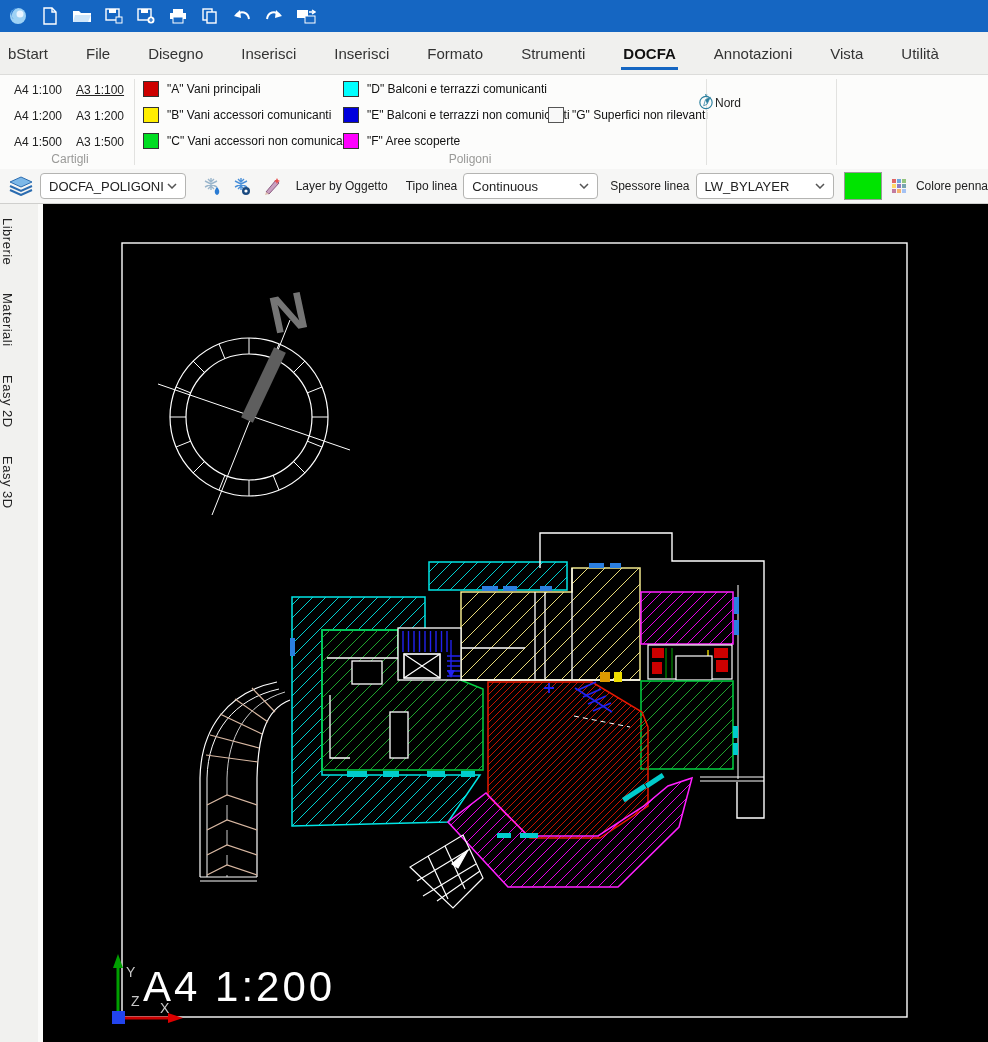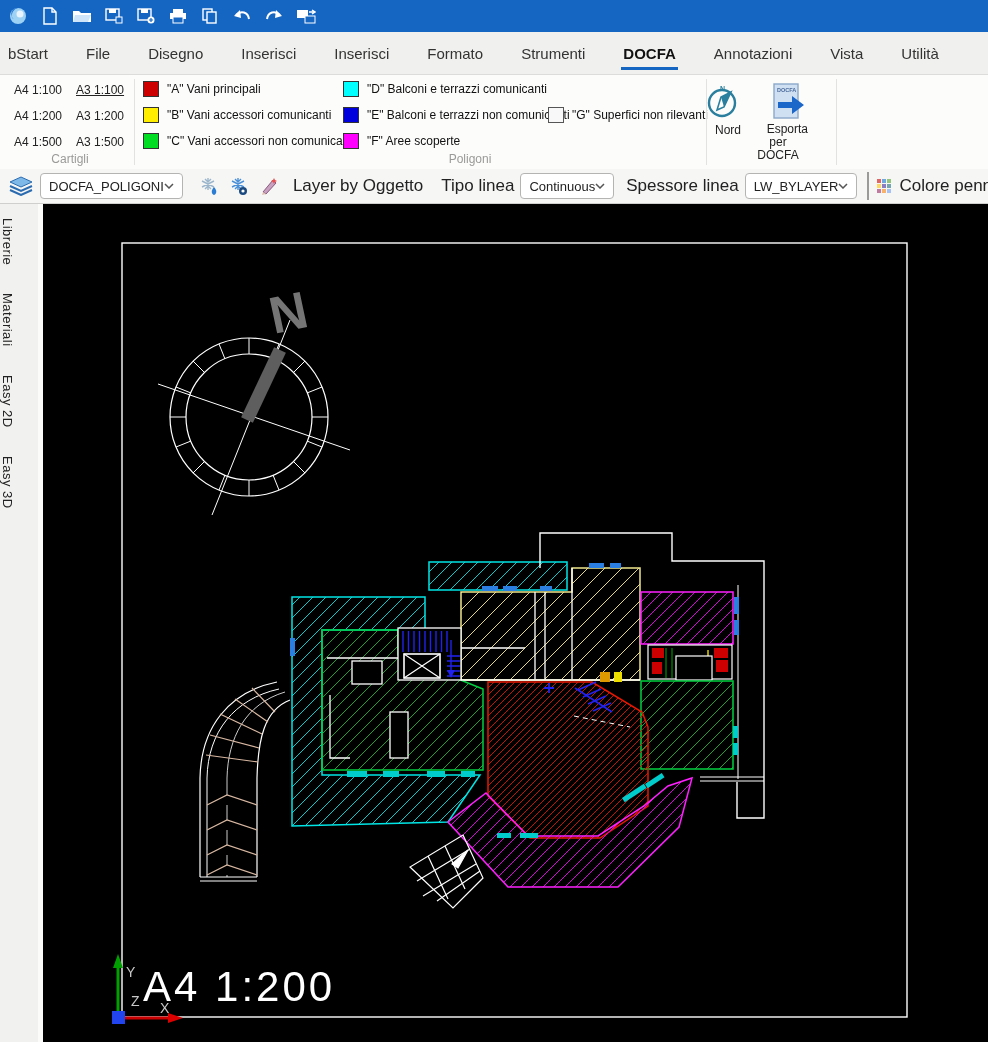--- a/index.html
+++ b/index.html
@@ -18,30 +18,30 @@
   .menu-item.active::after{content:"";position:absolute;left:0;right:0;bottom:2px;height:3px;background:#1566c2;}
   
   .ribbon{position:absolute;left:0;top:75px;width:988px;height:94px;background:#fcfcfb;
           border-bottom:1px solid #c9c9c7;}
   .rib-sep{position:absolute;top:4px;bottom:4px;width:1px;background:#e2e2e0;}
   .group-label{position:absolute;bottom:3px;font-size:12px;color:#9a9a98;text-align:center;}
   .cart-btn{position:absolute;width:58px;height:20px;font-size:12px;color:#222;line-height:20px;}
   .legend-item{position:absolute;display:flex;align-items:center;gap:8px;height:18px;}
   .legend-swatch{width:16px;height:16px;border:1px solid #333;box-sizing:border-box;}
   .legend-label{font-size:12px;color:#111;white-space:nowrap;}
-  .rib-action{position:absolute;display:flex;flex-direction:column;align-items:flex-end;}
+  .rib-action{position:absolute;display:flex;flex-direction:row;align-items:center;}
   .rib-action .cap{font-size:12px;color:#222;text-align:center;line-height:13px;margin-top:3px;}
   
   .toolbar{position:absolute;left:0;top:169px;width:988px;height:35px;background:#f6f6f5;
            border-bottom:1px solid #cfcfcd;display:flex;align-items:center;box-sizing:border-box;
            padding-left:8px;white-space:nowrap;overflow:hidden;}
   .dd{height:26px;background:#fff;border:1px solid #b4b4b2;border-radius:4px;display:inline-flex;
       align-items:center;justify-content:space-between;font-size:13px;color:#222;
       padding:0 8px;box-sizing:border-box;}
-  .tool-label{font-size:17px;color:#222;}
+  .tool-label{font-size:12px;color:#222;}
   .pen-swatch{width:42px;height:28px;border:1px solid #9a9a98;box-sizing:border-box;}
   
   .sidebar{position:absolute;left:0;top:204px;width:38px;height:838px;background:#f1f1ef;border-right:1px solid #e0e0de;}
   .side-tab{writing-mode:vertical-lr;font-size:13px;color:#222;padding:14px 0;width:38px;
             text-align:center;letter-spacing:.5px;box-sizing:border-box;cursor:default;}
   .splitter{position:absolute;left:38px;top:204px;width:5px;height:838px;background:#fbfbfa;border-right:1px solid #c9c9c7;}
   
   .canvas{position:absolute;left:43px;top:204px;width:945px;height:838px;background:#000;}
   svg text{font-family:"Liberation Sans",sans-serif;}
 </style>
@@ -181,29 +181,20 @@
     <div class="rib-action" style="left:697px;top:8px;width:44px;">
       <svg width="38" height="38" viewBox="0 0 38 38">
         <circle cx="19" cy="20" r="13" fill="none" stroke="#2a7f9e" stroke-width="2.4"></circle>
         <path d="M28,9 L21,24 L14,27 L18,14 Z" fill="#fff" stroke="#2a7f9e" stroke-width="1.6"></path>
         <path d="M28,9 L21,24 L18,14 Z" fill="#2a7f9e"></path>
         <text x="17" y="8" font-size="7" fill="#2a7f9e" font-weight="bold">N</text>
       </svg>
       <span class="cap">Nord</span>
     </div>
 
-    <div class="rib-action" style="left:748px;top:8px;width:60px;">
-      <svg width="40" height="37" viewBox="0 0 40 37">
-        <rect x="6" y="1" width="24" height="34" fill="#cfe0f3" stroke="#8aa9c9" stroke-width="1.4"></rect>
-        <text x="9" y="9" font-size="5.5" fill="#4a6a9a" font-weight="bold">DOCFA</text>
-        <path d="M10,19 h14 v-6 l12,9 -12,9 v-6 h-14 Z" fill="#1b66c9"></path>
-      </svg>
-      <span class="cap">Esporta</span>
-      <span class="cap" style="margin-top:0;">per DOCFA</span>
-    </div>
     <div class="rib-sep" style="left:836px;"></div>
   </div>
 
   <div class="toolbar">
     <span class="tb-icon" style="width:26px;height:22px;">
       <svg width="26" height="20" viewBox="0 0 26 20">
           <path d="M13,1 L24,6 13,11 2,6 Z" fill="#7db8e8" stroke="#2b6cb0"></path>
           <path d="M2,10 L13,15 24,10" fill="none" stroke="#2b6cb0" stroke-width="2"></path>
           <path d="M2,14 L13,19 24,14" fill="none" stroke="#2b6cb0" stroke-width="2"></path>
         </svg>

